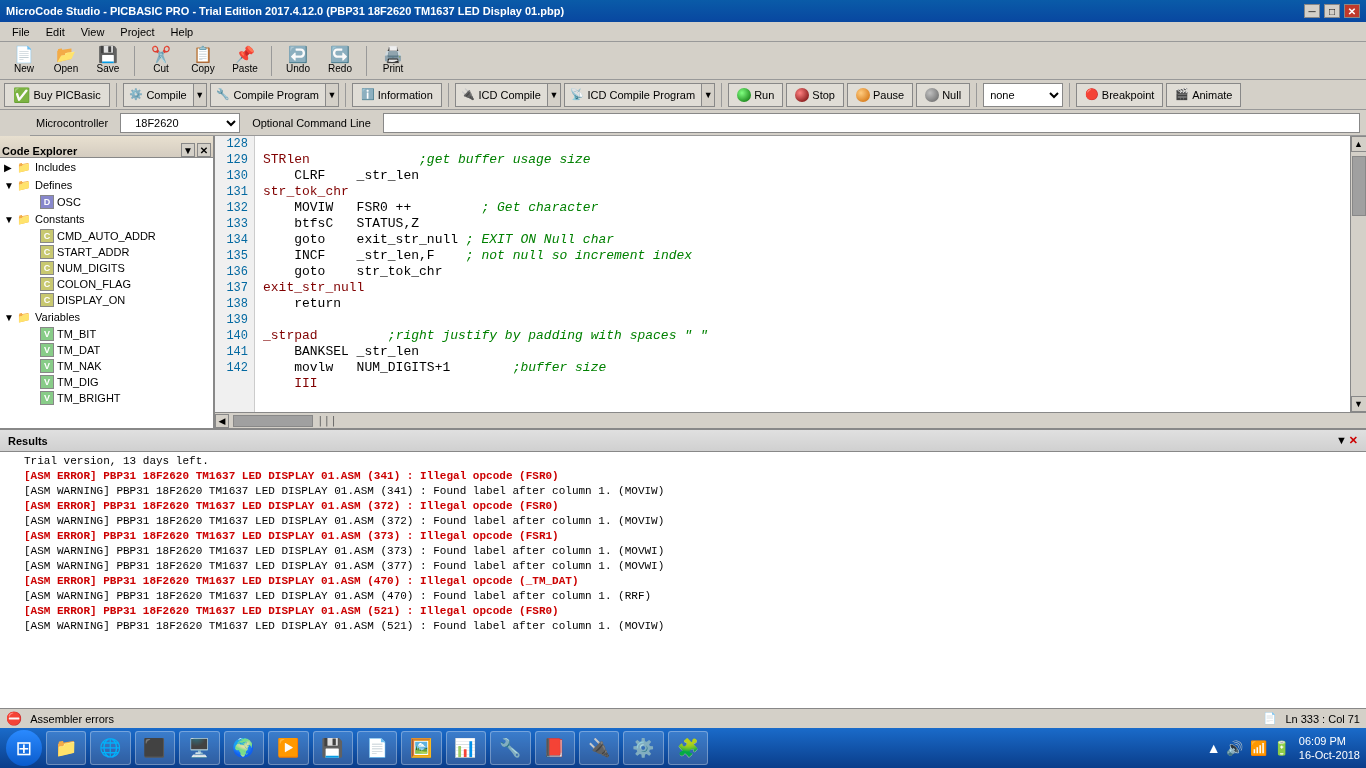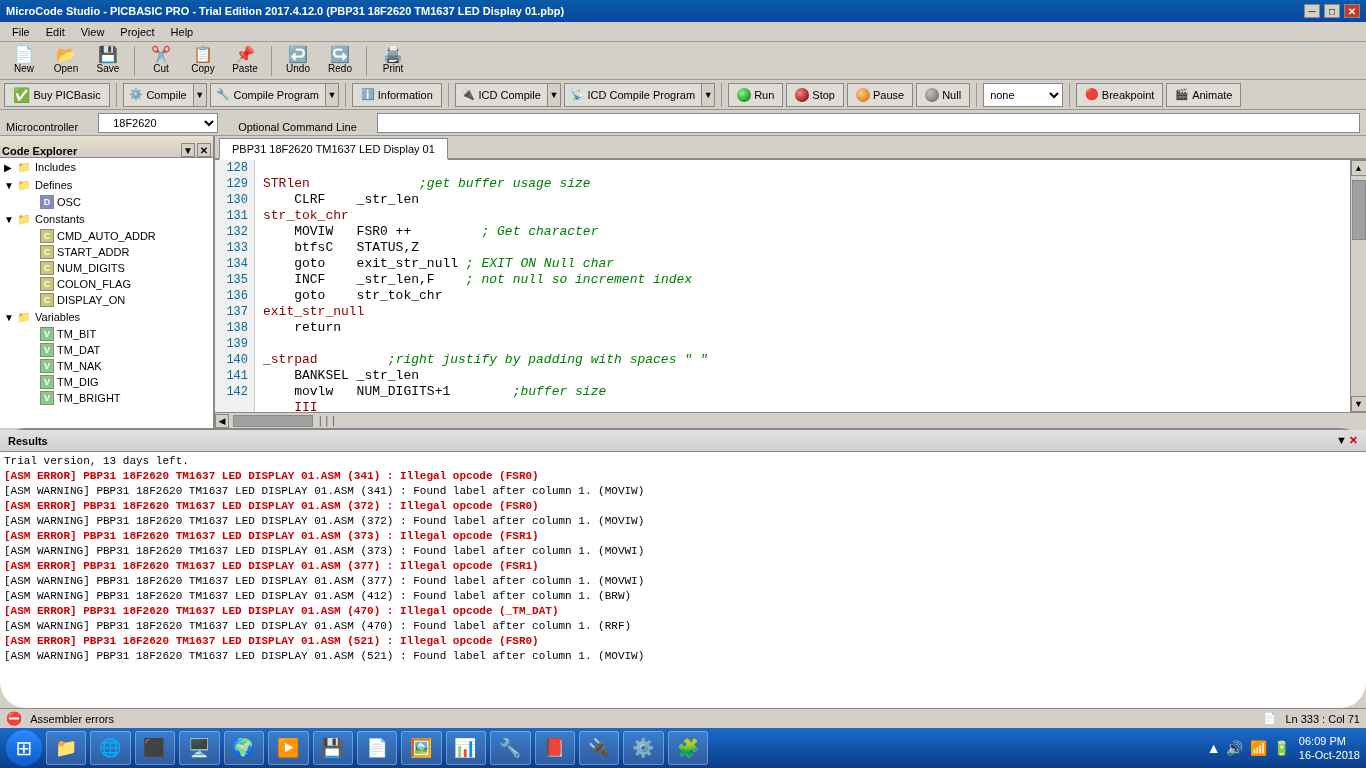--- a/index.html
+++ b/index.html
@@ -82,24 +82,25 @@
       height: 24px;
     }
     .toolbar2-btn .btn-icon { font-size: 14px; }
     .toolbar2-separator { width: 1px; height: 24px; background: #999; margin: 0 3px; }
 
     
     #mc-bar {
       background: #d4d0c8;
       height: 26px;
       display: flex;
-      align-items: flex-end;
+      align-items: center;
       padding: 2px 6px;
-      gap: 20px;
+      gap: 12px;
       border-bottom: 1px solid #999;
+      margin-left: 30px;
     }
     #mc-bar select {
       height: 20px;
       font-size: 11px;
       background: white;
       border: 1px solid #888;
       padding: 0 10px;
       width: 120px;
     }
     #mc-bar input {
@@ -261,40 +262,40 @@
       margin-left: 4px;
     }
 
     
     #results-panel {
       height: 280px;
       background: white;
       border-top: 2px solid #888;
       display: flex;
       flex-direction: column;
-      border-radius: 26px;
     }
     #results-header {
       background: linear-gradient(to bottom, #e0e0e0, #d0d0d0);
       height: 22px;
       display: flex;
       align-items: center;
       justify-content: space-between;
       padding: 0 8px;
       border-bottom: 1px solid #888;
       font-weight: bold;
     }
     #results-header .controls { display: flex; gap: 2px; }
     #results-content {
       flex: 1;
       overflow-y: auto;
       padding: 2px 4px;
       font-family: 'Courier New', monospace;
       font-size: 11px;
       line-height: 15px;
+      margin-left: 20px;
     }
     .result-normal { color: #000; }
     .result-error { color: #cc0000; font-weight: bold; }
     .result-warning { color: #000; }
 
     
     #status-bar {
       background: #d4d0c8;
       height: 20px;
       display: flex;
@@ -648,25 +649,20 @@
         <div class="tree-item indent2">
           <span class="tree-expander"></span>
           <span class="tree-icon item-icon-v">V</span>
           <span>TM_BRIGHT</span>
         </div>
       </div>
     </div>
 
     <div id="editor-area">
 
-      <div id="tabs-row">
-        <div class="tab active">
-          <span>PBP31 18F2620 TM1637 LED Display 01</span>
-        </div>
-      </div>
 
       <div style="display:flex; flex:1; overflow:hidden;">
         <div id="code-content">
 
           <div id="line-numbers">
             <div>128</div>
             <div>129</div>
             <div>130</div>
             <div>131</div>
             <div>132</div>
@@ -725,23 +721,21 @@
       </div>
     </div>
     <div id="results-content">
       <div class="result-normal">Trial version, 13 days left.</div>
       <div class="result-error">[ASM ERROR] PBP31 18F2620 TM1637 LED DISPLAY 01.ASM (341) : Illegal opcode (FSR0)</div>
       <div class="result-warning">[ASM WARNING] PBP31 18F2620 TM1637 LED DISPLAY 01.ASM (341) : Found label after column 1. (MOVIW)</div>
       <div class="result-error">[ASM ERROR] PBP31 18F2620 TM1637 LED DISPLAY 01.ASM (372) : Illegal opcode (FSR0)</div>
       <div class="result-warning">[ASM WARNING] PBP31 18F2620 TM1637 LED DISPLAY 01.ASM (372) : Found label after column 1. (MOVIW)</div>
       <div class="result-error">[ASM ERROR] PBP31 18F2620 TM1637 LED DISPLAY 01.ASM (373) : Illegal opcode (FSR1)</div>
       <div class="result-warning">[ASM WARNING] PBP31 18F2620 TM1637 LED DISPLAY 01.ASM (373) : Found label after column 1. (MOVWI)</div>
-      <div class="result-error">[ASM ERROR] PBP31 18F2620 TM1637 LED DISPLAY 01.ASM (377) : Illegal opcode (FSR1)</div>
       <div class="result-warning">[ASM WARNING] PBP31 18F2620 TM1637 LED DISPLAY 01.ASM (377) : Found label after column 1. (MOVWI)</div>
-      <div class="result-warning">[ASM WARNING] PBP31 18F2620 TM1637 LED DISPLAY 01.ASM (412) : Found label after column 1. (BRW)</div>
       <div class="result-error">[ASM ERROR] PBP31 18F2620 TM1637 LED DISPLAY 01.ASM (470) : Illegal opcode (_TM_DAT)</div>
       <div class="result-warning">[ASM WARNING] PBP31 18F2620 TM1637 LED DISPLAY 01.ASM (470) : Found label after column 1. (RRF)</div>
       <div class="result-error">[ASM ERROR] PBP31 18F2620 TM1637 LED DISPLAY 01.ASM (521) : Illegal opcode (FSR0)</div>
       <div class="result-warning">[ASM WARNING] PBP31 18F2620 TM1637 LED DISPLAY 01.ASM (521) : Found label after column 1. (MOVIW)</div>
     </div>
   </div>
 
   <div id="status-bar">
     <span class="status-icon">⛔</span>
     <span>Assembler errors</span>

